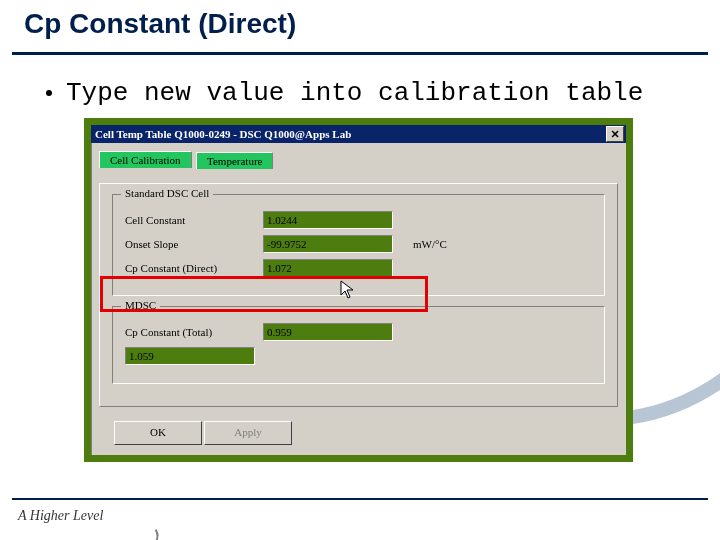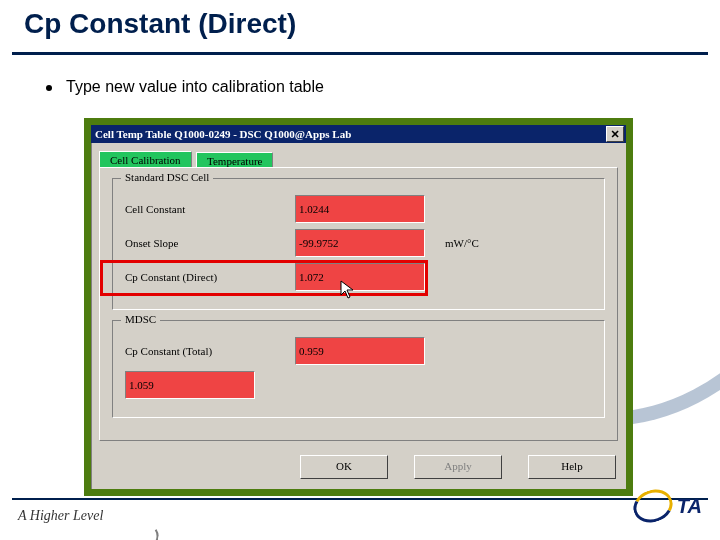--- a/index.html
+++ b/index.html
@@ -2,39 +2,39 @@
 <html><head>
 <meta charset="utf-8">
 <style>
   html,body{margin:0;padding:0;width:720px;height:540px;background:#fff;font-family:"Segoe UI",Tahoma,Geneva,sans-serif;overflow:hidden}
   .slide{position:relative;width:720px;height:540px}
   
   .swoosh{position:absolute;left:400px;top:-120px;width:420px;height:520px;border:14px solid rgba(0,47,106,0.28);border-radius:50%;border-top-color:transparent;border-left-color:transparent;transform:rotate(12deg);pointer-events:none}
   
   .title{position:absolute;left:24px;top:8px;font-size:28px;font-weight:700;color:#001f4d;font-family:Arial,sans-serif}
   .title-rule{position:absolute;left:12px;top:52px;width:696px;height:3px;background:#001f4d}
-  .bullet-row{position:absolute;left:46px;top:78px;font-size:16px;color:#000;font-family:Liberation Sans, sans-serif}
+  .bullet-row{position:absolute;left:46px;top:78px;font-size:26px;color:#000;font-family:Liberation Mono, monospace}
   .bullet-row .dot{display:inline-block;width:6px;height:6px;background:#000;border-radius:50%;vertical-align:middle;margin-right:14px}
   
   .win{position:absolute;left:84px;top:118px;width:535px;background:#d4d0c8;border:7px solid #4d7c0f;box-shadow:1px 1px 0 #808080 inset}
   .titlebar{height:18px;background:linear-gradient(#0a246a,#0a246a);color:#fff;font:700 11px Tahoma;display:flex;align-items:center;padding:0 2px 0 4px}
   .titlebar-text{flex:1;white-space:nowrap;overflow:hidden}
   .close-btn{width:16px;height:14px;background:#d4d0c8;border:1px solid #fff;border-right-color:#404040;border-bottom-color:#404040;display:flex;align-items:center;justify-content:center;color:#000;font:700 11px/1 Arial}
   .tabs{padding:6px 8px 0 8px}
   .tab{display:inline-block;padding:2px 10px;font:11px Tahoma;background:#22c55e;border:1px solid #fff;border-right-color:#808080;border-bottom:none;position:relative;top:1px}
   .tab.inactive{background:#22c55e;top:2px}
-  .tab-panel{margin:0 8px 8px 8px;background:#d4d0c8;border:1px solid #fff;border-top-color:#fff;border-left-color:#fff;border-right-color:#808080;border-bottom-color:#808080;padding:10px 12px 12px 12px}
+  .tab-panel{margin:16px 8px 8px 8px;background:#d4d0c8;border:1px solid #fff;border-top-color:#fff;border-left-color:#fff;border-right-color:#808080;border-bottom-color:#808080;padding:10px 12px 12px 12px}
   .grp{border:1px solid #808080;border-right-color:#fff;border-bottom-color:#fff;padding:10px 12px 12px 12px;margin-bottom:10px;position:relative}
   .grp-title{position:absolute;top:-8px;left:8px;background:#d4d0c8;padding:0 4px;font:11px Tahoma;color:#000}
   .row{display:flex;align-items:center;margin:6px 0;}
-  .row .lab{width:170px;font:11px Tahoma}
-  .row input{width:130px;height:28px;border:1px solid #808080;border-right-color:#fff;border-bottom-color:#fff;background:#ef4444;font:11px Tahoma;padding:0 3px;box-sizing:border-box}
+  .row .lab{width:138px;font:11px Tahoma}
+  .row input{width:130px;height:18px;border:1px solid #808080;border-right-color:#fff;border-bottom-color:#fff;background:#4d7c0f;font:11px Tahoma;padding:0 3px;box-sizing:border-box}
   .unit{font:11px Tahoma;margin-left:20px}
   .hl{position:absolute;border:3px solid #e30000;pointer-events:none}
-  .btnrow{display:flex;justify-content:flex-end;gap:26px;padding:6px 10px 10px 7px}
+  .btnrow{display:flex;gap:2px;padding:6px 10px 10px 23px}
   .wbtn{width:86px;height:22px;background:#d4d0c8;border:1px solid #fff;border-right-color:#404040;border-bottom-color:#404040;font:11px Tahoma;color:#000;text-align:center;line-height:20px}
   .wbtn.disabled{color:#808080}
   .cursor{position:absolute;left:340px;top:280px;pointer-events:none}
   .cursor svg{width:16px;height:20px}
   
   .footer-rule{position:absolute;left:12px;top:498px;width:696px;height:2px;background:#001f4d}
   .tagline{position:absolute;left:18px;top:508px;font:italic 14px "Times New Roman",serif;color:#333}
   .tagline .lvl{font-style:italic;font-family:"Brush Script MT","Segoe Script",cursive}
   .logo{position:absolute;right:18px;top:490px;display:flex;align-items:center;gap:4px}
   .logo .ring{width:34px;height:26px;border:3px solid #0a246a;border-radius:50%;border-top-color:#e8b000;border-right-color:#e8b000;transform:rotate(-20deg)}
@@ -101,32 +101,27 @@
           <input value="1.059" style="">
         </div>
       </div>
 
       <div class="hl" style="left:0px;top:92px;width:322px;height:30px"></div>
     </div>
 
     <div class="btnrow">
       <div class="wbtn">OK</div>
       <div class="wbtn disabled">Apply</div>
-      <div class="wbtn">Help</div>
     </div>
   </div>
 
   <div class="cursor">
     <svg viewBox="0 0 16 20">
         <path d="M1 1 L1 15 L5 11 L8 18 L10 17 L7 10 L13 10 Z" fill="#fff" stroke="#000" stroke-width="1"></path>
       </svg>
   </div>
 
   <div class="footer-rule"></div>
   <div class="tagline">
     <span>A Higher </span><span class="lvl">Level</span>
   </div>
   <div class="mini-swoosh"></div>
-  <div class="logo">
-    <span class="ring"></span>
-    <span class="ta">TA</span>
-  </div>
 </div>
 
 </body></html>

